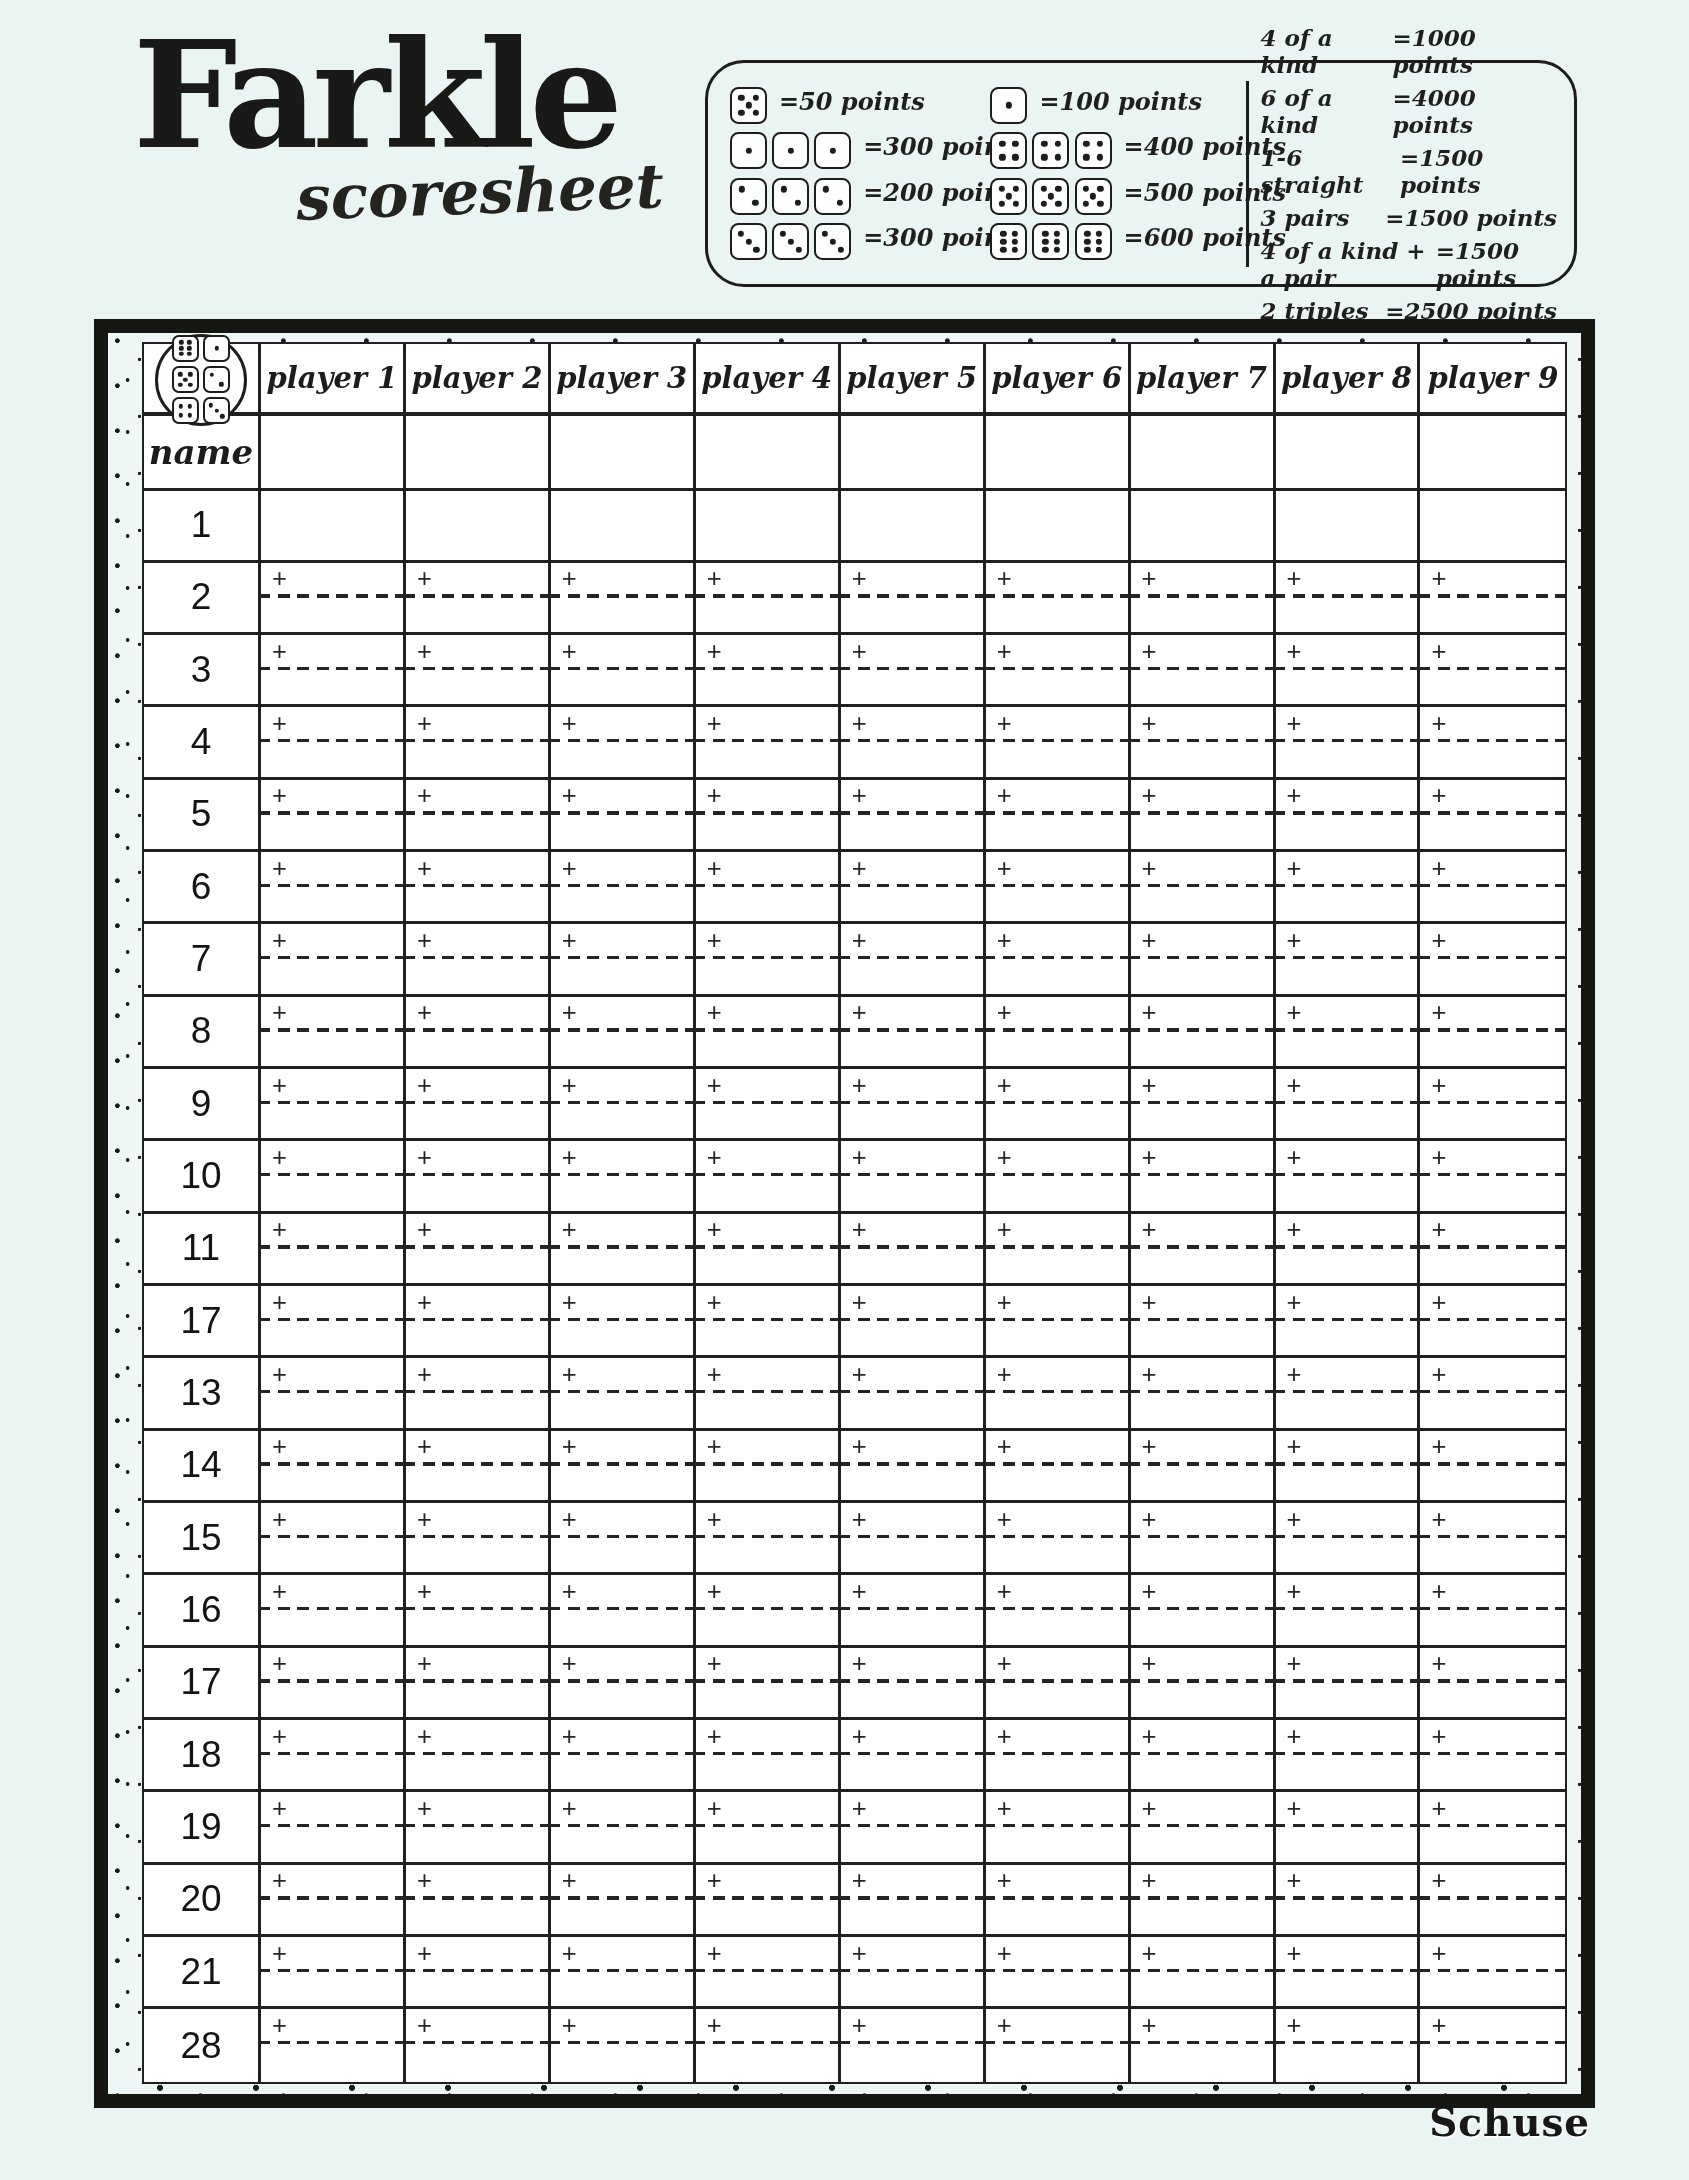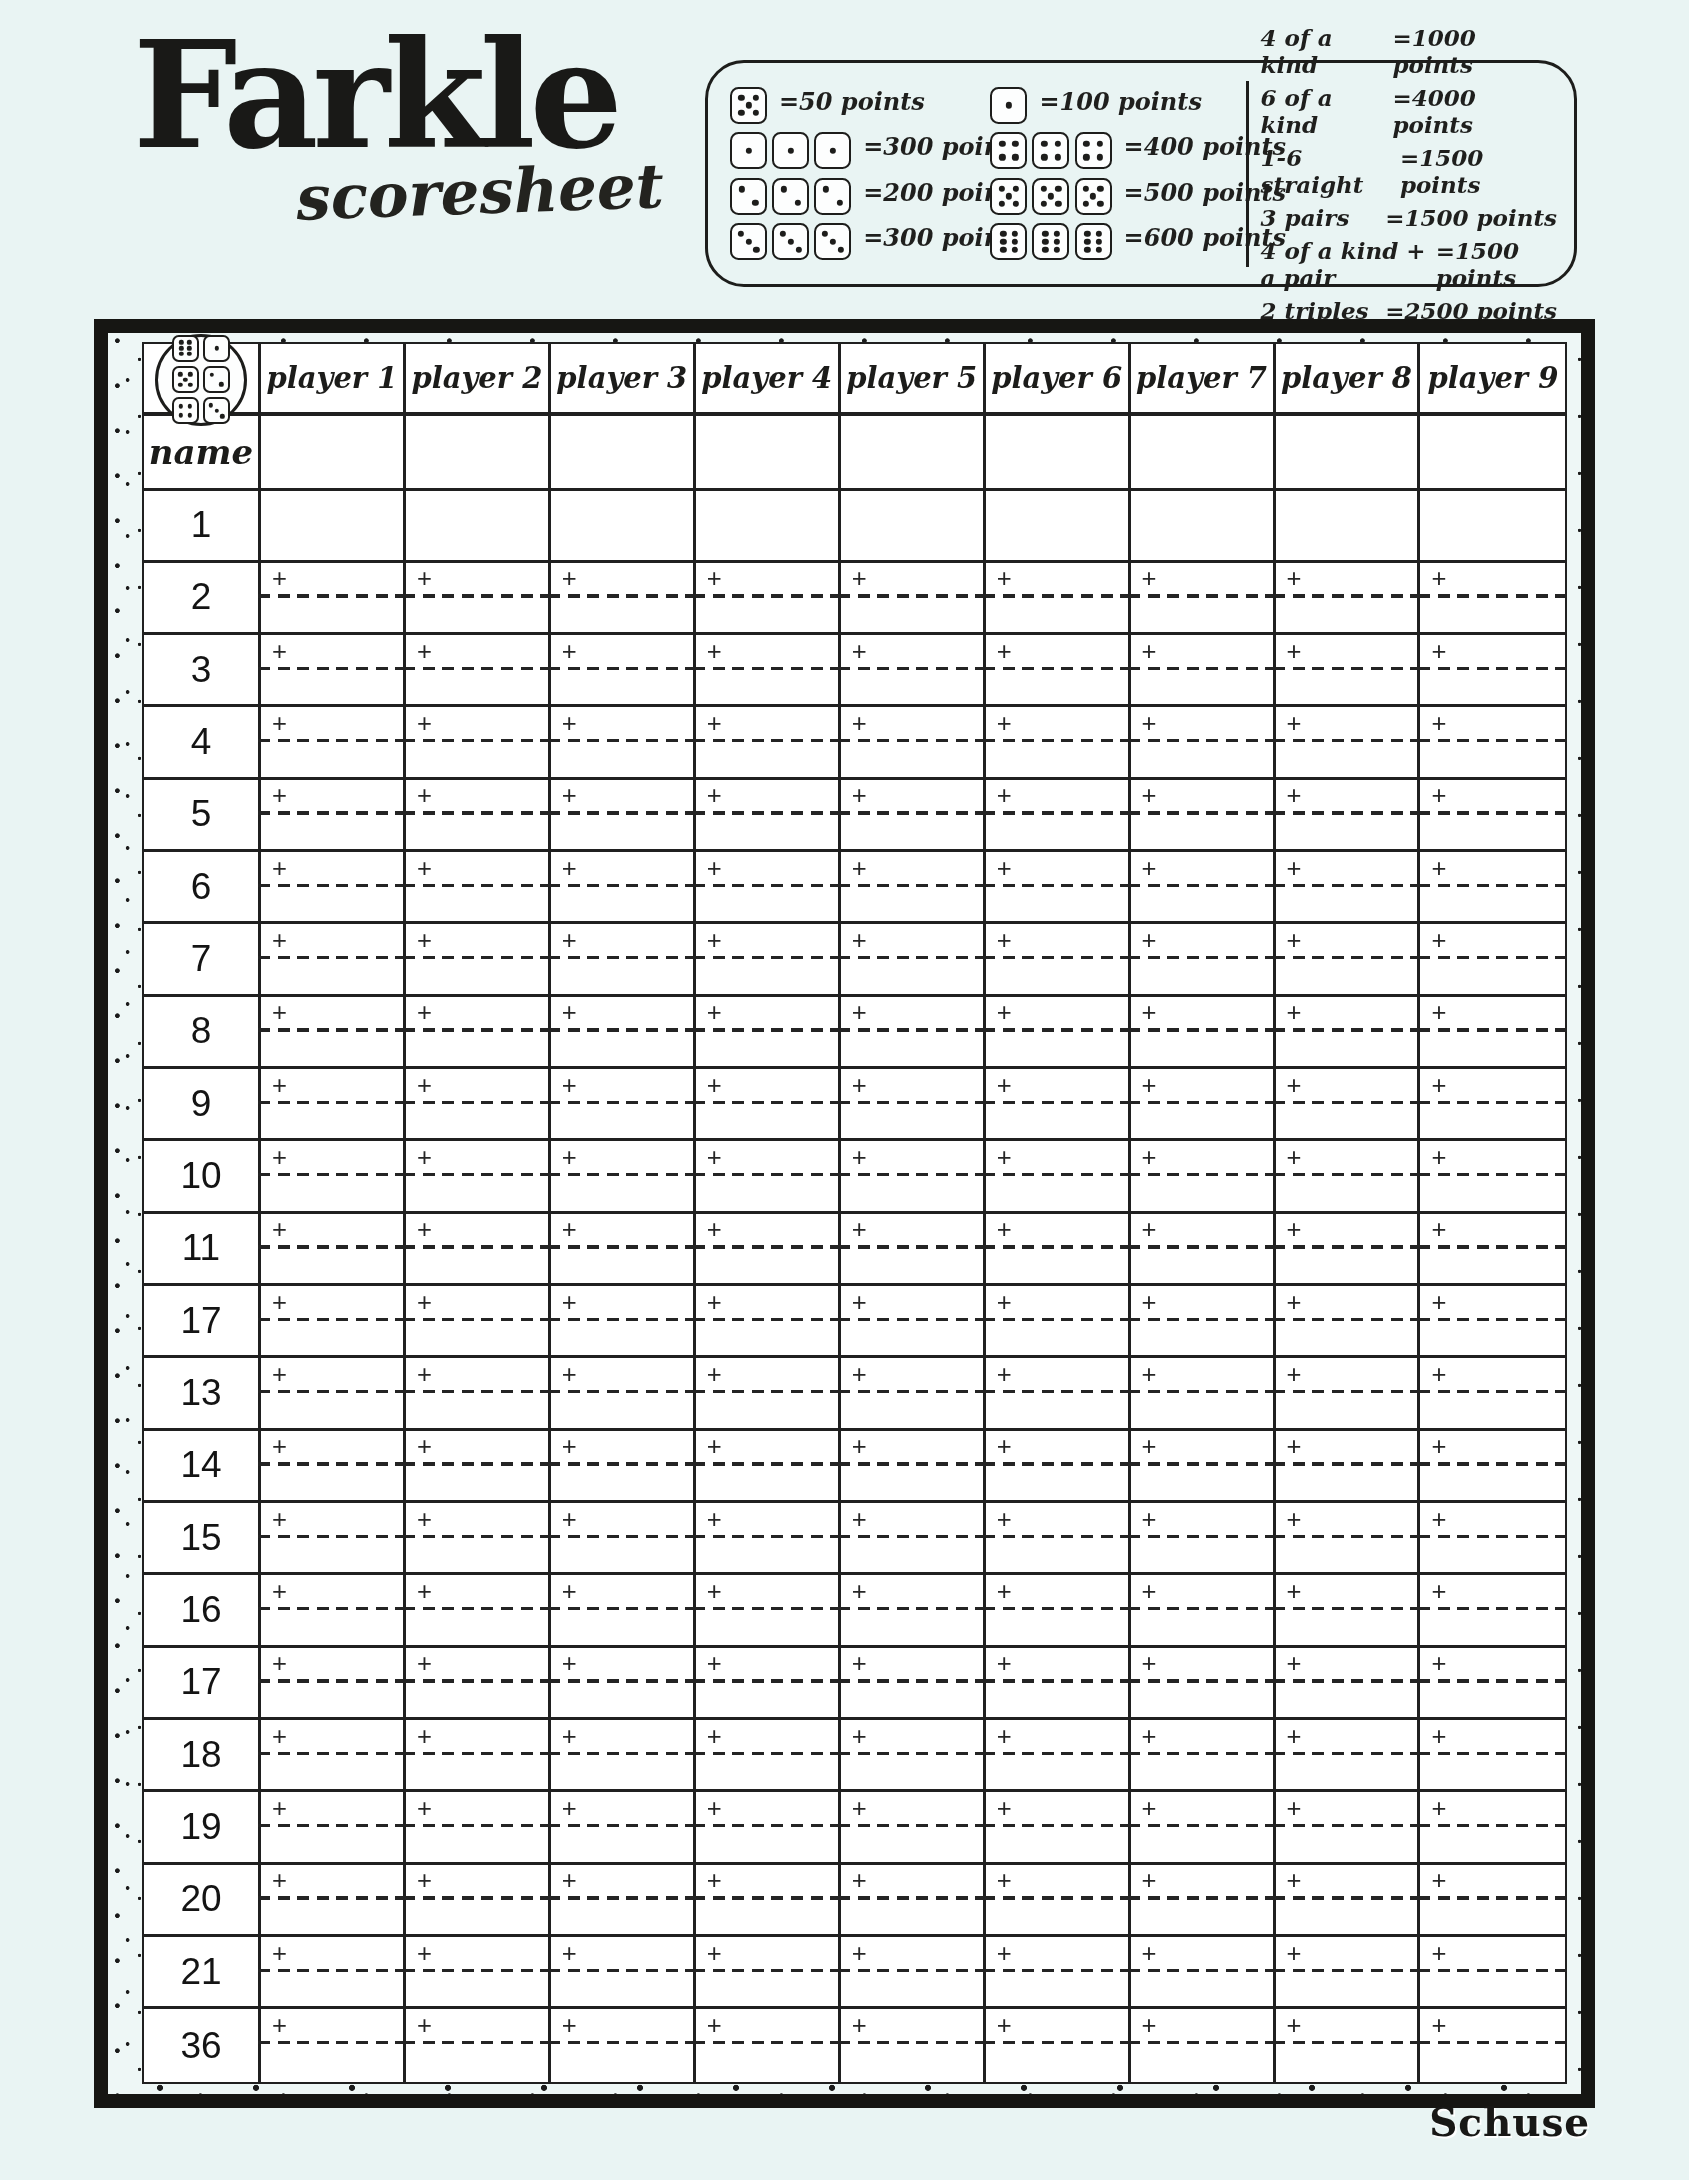--- a/index.html
+++ b/index.html
@@ -1145,21 +1145,21 @@
           <div class="dash-line"></div>
         </div>
         <div class="cell">
           <span class="plus">+</span>
           <div class="dash-line"></div>
         </div>
         <div class="cell">
           <span class="plus">+</span>
           <div class="dash-line"></div>
         </div>
-        <div class="cell row-label no-b">36</div>
+        <div class="cell row-label no-b">28</div>
         <div class="cell no-b">
           <span class="plus">+</span>
           <div class="dash-line"></div>
         </div>
         <div class="cell no-b">
           <span class="plus">+</span>
           <div class="dash-line"></div>
         </div>
         <div class="cell no-b">
           <span class="plus">+</span>

